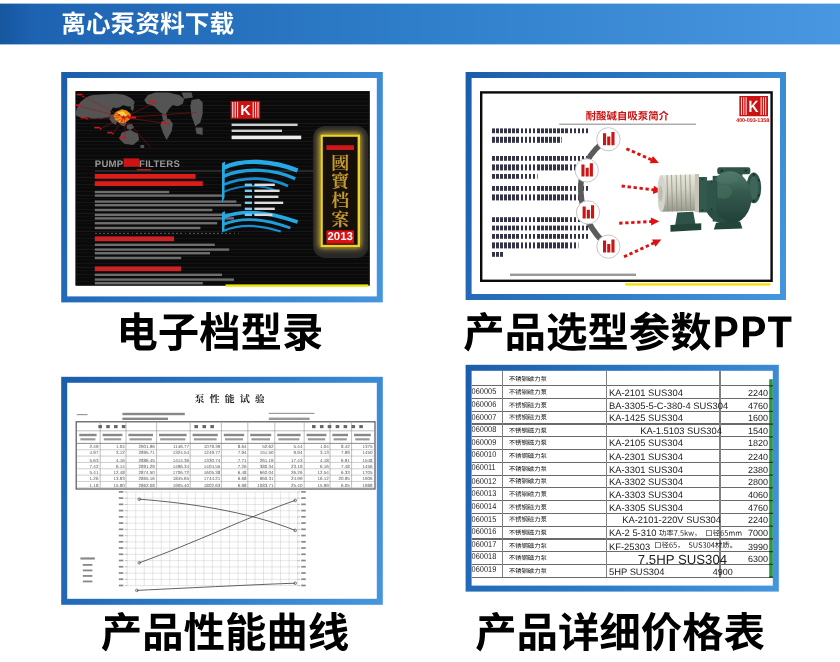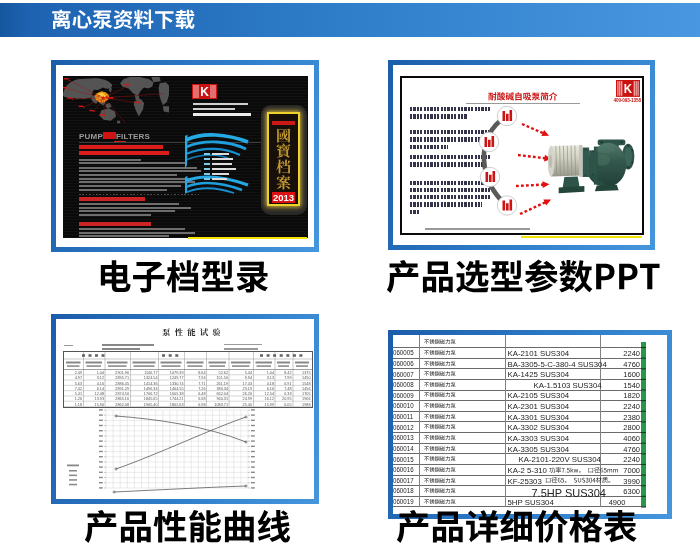--- a/index.html
+++ b/index.html
@@ -560,21 +560,21 @@
           <line x1="48" y1="71.6" x2="50" y2="71.6"></line>
           <line x1="192" y1="71.6" x2="194" y2="71.6"></line>
           <line x1="48" y1="76.8" x2="50" y2="76.8"></line>
           <line x1="192" y1="76.8" x2="194" y2="76.8"></line>
           <line x1="48" y1="82.0" x2="50" y2="82.0"></line>
           <line x1="192" y1="82.0" x2="194" y2="82.0"></line>
         </g>
 </svg>
     </div>
   </div>
-<div class="panel" style="left:388px;top:330px;width:284px;height:189.3px;">
+<div class="panel" style="left:388px;top:304px;width:261px;height:189.3px;">
     <div class="pin">
       <div class="abs" style="left:248px;top:7px;width:5px;height:165px;background:#27984a;"></div>
       <svg class="abs" style="left:0;top:0" width="257" height="180" viewBox="0 0 257 180">
         <line x1="0" y1="12.50" x2="253" y2="12.50" stroke="#6a6a6a" stroke-width="1" shape-rendering="crispEdges"></line>
         <line x1="0" y1="23.13" x2="253" y2="23.13" stroke="#6a6a6a" stroke-width="1" shape-rendering="crispEdges"></line>
         <line x1="0" y1="33.77" x2="253" y2="33.77" stroke="#6a6a6a" stroke-width="1" shape-rendering="crispEdges"></line>
         <line x1="0" y1="44.40" x2="253" y2="44.40" stroke="#6a6a6a" stroke-width="1" shape-rendering="crispEdges"></line>
         <line x1="0" y1="55.03" x2="253" y2="55.03" stroke="#6a6a6a" stroke-width="1" shape-rendering="crispEdges"></line>
         <line x1="0" y1="65.66" x2="253" y2="65.66" stroke="#6a6a6a" stroke-width="1" shape-rendering="crispEdges"></line>
         <line x1="0" y1="76.30" x2="253" y2="76.30" stroke="#6a6a6a" stroke-width="1" shape-rendering="crispEdges"></line>
@@ -736,21 +736,21 @@
       </svg>
       <div class="abs" style="left:114.5px;top:152.1px;font-size:11px;color:#222;white-space:nowrap;margin-left:24px;">7.5HP  SUS304</div>
       <div class="abs" style="left:201px;top:152.1px;width:46px;text-align:right;font-size:7.5px;color:#222;">6300</div>
       <div class="abs" style="left:0px;top:163.1px;font-size:7px;color:#222;transform:scaleX(0.88);transform-origin:left top;">060019</div>
       <svg style="position:absolute;left:31px;top:163.8px;" width="31.8" height="5.3" viewBox="0 0 6000 1000">
         <g transform="translate(0,880) scale(1,-1)">
           <use href="#sym_tbl2" fill="#111"></use>
         </g>
       </svg>
       <div class="abs" style="left:114.5px;top:162.8px;font-size:7.8px;color:#222;white-space:nowrap;">5HP SUS304</div>
-      <div class="abs" style="left:201px;top:162.8px;width:46px;text-align:center;font-size:7.5px;color:#222;">4900</div>
+      <div class="abs" style="left:201px;top:162.8px;width:46px;text-align:left;font-size:7.5px;color:#222;">4900</div>
     </div>
   </div>
 <svg style="position:absolute;left:83.5px;top:508.8px;" width="207.0" height="34.5" viewBox="0 0 6000 1000">
     <g transform="translate(0,880) scale(1,-1)">
       <path d="M403 824C419 801 435 773 448 746H102V632H332L246 595C272 558 301 510 317 472H111V333C111 231 103 87 24 -16C51 -31 105 -78 125 -102C218 17 237 205 237 331V355H936V472H724L807 589L672 631C656 583 626 518 599 472H367L436 503C421 540 388 592 357 632H915V746H590C577 778 552 822 527 854Z M1324 695H1676V561H1324ZM1208 810V447H1798V810ZM1070 363V-90H1184V-39H1333V-84H1453V363ZM1184 76V248H1333V76ZM1537 363V-90H1652V-39H1813V-85H1933V363ZM1652 76V248H1813V76Z M2338 56V-58H2964V56H2728V257H2911V369H2728V534H2933V647H2728V844H2608V647H2527C2537 692 2545 739 2552 786L2435 804C2425 718 2408 632 2383 558C2368 598 2347 646 2327 684L2269 660V850H2149V645L2065 657C2058 574 2040 462 2016 395L2105 363C2126 435 2144 543 2149 627V-89H2269V597C2286 555 2301 512 2307 482L2363 508C2354 487 2344 467 2333 450C2362 438 2416 411 2440 395C2461 433 2480 481 2497 534H2608V369H2413V257H2608V56Z M3350 390V337H3201V390ZM3090 488V-88H3201V101H3350V34C3350 22 3347 19 3334 19C3321 18 3282 17 3246 19C3261 -9 3279 -56 3285 -87C3345 -87 3391 -86 3425 -67C3459 -50 3469 -20 3469 32V488ZM3201 248H3350V190H3201ZM3848 787C3800 759 3733 728 3665 702V846H3547V544C3547 434 3575 400 3692 400C3716 400 3805 400 3830 400C3922 400 3954 436 3967 565C3934 572 3886 590 3862 609C3858 520 3851 505 3819 505C3798 505 3725 505 3709 505C3671 505 3665 510 3665 545V605C3753 630 3847 663 3924 700ZM3855 337C3807 305 3738 271 3667 243V378H3548V62C3548 -48 3578 -83 3695 -83C3719 -83 3811 -83 3836 -83C3932 -83 3964 -43 3977 98C3944 106 3896 124 3871 143C3866 40 3860 22 3825 22C3804 22 3729 22 3712 22C3674 22 3667 27 3667 63V143C3758 171 3857 207 3934 249ZM3087 536C3113 546 3153 553 3394 574C3401 556 3407 539 3411 524L3520 567C3503 630 3453 720 3406 788L3304 750C3321 724 3338 694 3353 664L3206 654C3245 703 3285 762 3314 819L3186 852C3158 779 3111 707 3095 688C3079 667 3063 652 3047 648C3061 617 3081 561 3087 536Z M4557 840V652H4436V840H4318V652H4085V-87H4198V-31H4802V-86H4920V652H4675V840ZM4198 86V253H4318V86ZM4802 86H4675V253H4802ZM4436 86V253H4557V86ZM4198 367V535H4318V367ZM4802 367H4675V535H4802ZM4436 367V535H4557V367Z M5048 71 5072 -43C5170 -10 5292 33 5407 74L5388 173C5263 133 5132 93 5048 71ZM5707 778C5748 750 5803 709 5831 683L5903 753C5874 778 5817 817 5777 840ZM5074 413C5090 421 5114 427 5202 438C5169 391 5140 355 5124 339C5093 302 5070 280 5044 274C5057 245 5075 191 5081 169C5107 184 5148 196 5392 243C5390 267 5392 313 5395 343L5237 317C5306 398 5372 492 5426 586L5329 647C5311 611 5291 575 5270 541L5185 535C5241 611 5296 705 5335 794L5223 848C5187 734 5118 613 5096 582C5074 550 5057 530 5036 524C5049 493 5068 436 5074 413ZM5862 351C5832 303 5794 260 5750 221C5741 260 5732 304 5724 351L5955 394L5935 498L5710 457L5701 551L5929 587L5909 692L5694 659C5691 723 5690 788 5691 853H5571C5571 783 5573 711 5577 641L5432 619L5451 511L5584 532L5594 436L5410 403L5430 296L5608 329C5619 262 5633 200 5649 145C5567 93 5473 53 5375 24C5402 -4 5432 -45 5447 -76C5533 -45 5615 -7 5689 40C5728 -40 5779 -89 5843 -89C5923 -89 5955 -57 5974 67C5948 80 5913 105 5890 133C5885 52 5876 27 5857 27C5832 27 5807 57 5786 109C5855 166 5915 231 5963 306Z" fill="#000"></path>
     </g>
   </svg>
 <svg style="position:absolute;left:396.2px;top:508.8px;" width="241.5" height="34.5" viewBox="0 0 7000 1000">
     <g transform="translate(0,880) scale(1,-1)">
       <path d="M403 824C419 801 435 773 448 746H102V632H332L246 595C272 558 301 510 317 472H111V333C111 231 103 87 24 -16C51 -31 105 -78 125 -102C218 17 237 205 237 331V355H936V472H724L807 589L672 631C656 583 626 518 599 472H367L436 503C421 540 388 592 357 632H915V746H590C577 778 552 822 527 854Z M1324 695H1676V561H1324ZM1208 810V447H1798V810ZM1070 363V-90H1184V-39H1333V-84H1453V363ZM1184 76V248H1333V76ZM1537 363V-90H1652V-39H1813V-85H1933V363ZM1652 76V248H1813V76Z M2085 760C2141 713 2214 647 2248 603L2329 691C2293 733 2216 795 2161 837ZM2803 854C2787 795 2757 720 2729 663H2561L2635 691C2622 735 2586 799 2554 847L2448 810C2475 765 2503 706 2517 663H2400V554H2618V457H2431V348H2618V249H2378V154C2371 172 2365 191 2361 207L2281 146V541H2032V426H2166V110C2166 56 2138 19 2117 0C2135 -16 2167 -59 2178 -83C2195 -59 2227 -32 2399 105L2384 138H2618V-89H2740V138H2963V249H2740V348H2917V457H2740V554H2946V663H2853C2877 710 2903 764 2926 817Z M3029 73 3047 -43C3149 -23 3280 0 3404 25L3397 131C3264 109 3124 85 3029 73ZM3422 802V559L3333 619C3318 594 3302 568 3285 544L3181 536C3241 615 3300 712 3344 805L3227 854C3184 738 3111 617 3086 585C3062 553 3044 532 3021 527C3035 495 3055 438 3060 414C3078 422 3105 428 3208 440C3167 390 3132 351 3114 335C3080 302 3056 282 3030 276C3043 247 3060 192 3066 170C3094 184 3136 195 3400 238C3397 263 3394 309 3395 339L3234 317C3302 385 3367 463 3422 542V-70H3532V-14H3825V-61H3940V802ZM3623 97H3532V328H3623ZM3733 97V328H3825V97ZM3623 439H3532V681H3623ZM3733 439V681H3825V439Z M4700 446V-88H4824V446ZM4426 444V307C4426 221 4415 78 4288 -14C4318 -34 4358 -72 4377 -98C4524 19 4548 187 4548 306V444ZM4246 849C4196 706 4112 563 4024 473C4044 443 4077 378 4088 348C4106 368 4124 389 4142 413V-89H4263V479C4286 455 4313 417 4324 391C4461 468 4558 567 4627 675C4700 564 4795 466 4897 404C4916 434 4954 479 4980 501C4865 561 4751 671 4685 785L4705 831L4579 852C4533 724 4437 589 4263 496V602C4300 671 4333 743 4359 814Z M5593 641H5759C5736 597 5707 557 5674 520C5639 556 5610 595 5588 633ZM5177 850V643H5045V532H5167C5138 411 5083 274 5021 195C5039 166 5066 119 5077 87C5114 138 5148 212 5177 293V-89H5290V374C5312 339 5333 302 5345 277L5354 290C5374 266 5395 234 5406 211L5458 232V-90H5569V-55H5778V-87H5894V241L5912 234C5927 263 5961 310 5985 333C5897 358 5821 398 5758 445C5824 520 5877 609 5911 713L5835 748L5815 744H5653C5665 769 5677 794 5687 819L5572 851C5536 753 5474 658 5402 588V643H5290V850ZM5569 48V185H5778V48ZM5564 286C5604 310 5642 337 5678 368C5714 338 5753 310 5796 286ZM5522 545C5543 511 5568 478 5597 446C5532 393 5457 350 5376 321L5410 368C5393 390 5317 482 5290 508V532H5377C5402 512 5432 484 5447 467C5472 490 5498 516 5522 545Z M6235 -89C6265 -70 6311 -56 6597 30C6590 55 6580 104 6577 137L6361 78V248C6408 282 6452 320 6490 359C6566 151 6690 4 6898 -66C6916 -34 6951 14 6977 39C6887 64 6811 106 6750 160C6808 193 6873 236 6930 277L6830 351C6792 314 6735 270 6682 234C6650 275 6624 320 6604 370H6942V472H6558V528H6869V623H6558V676H6908V777H6558V850H6437V777H6099V676H6437V623H6149V528H6437V472H6056V370H6340C6253 301 6133 240 6021 205C6046 181 6082 136 6099 108C6145 125 6191 146 6236 170V97C6236 53 6208 29 6185 17C6204 -7 6228 -60 6235 -89Z" fill="#000"></path>

